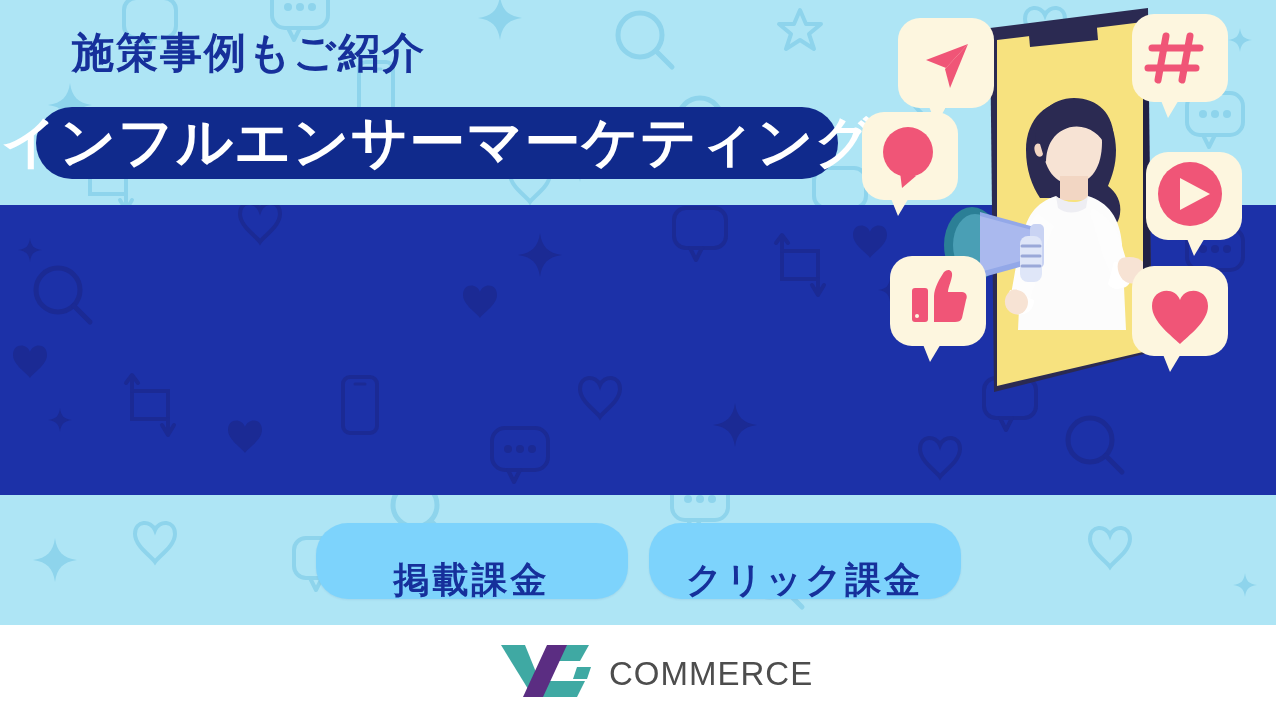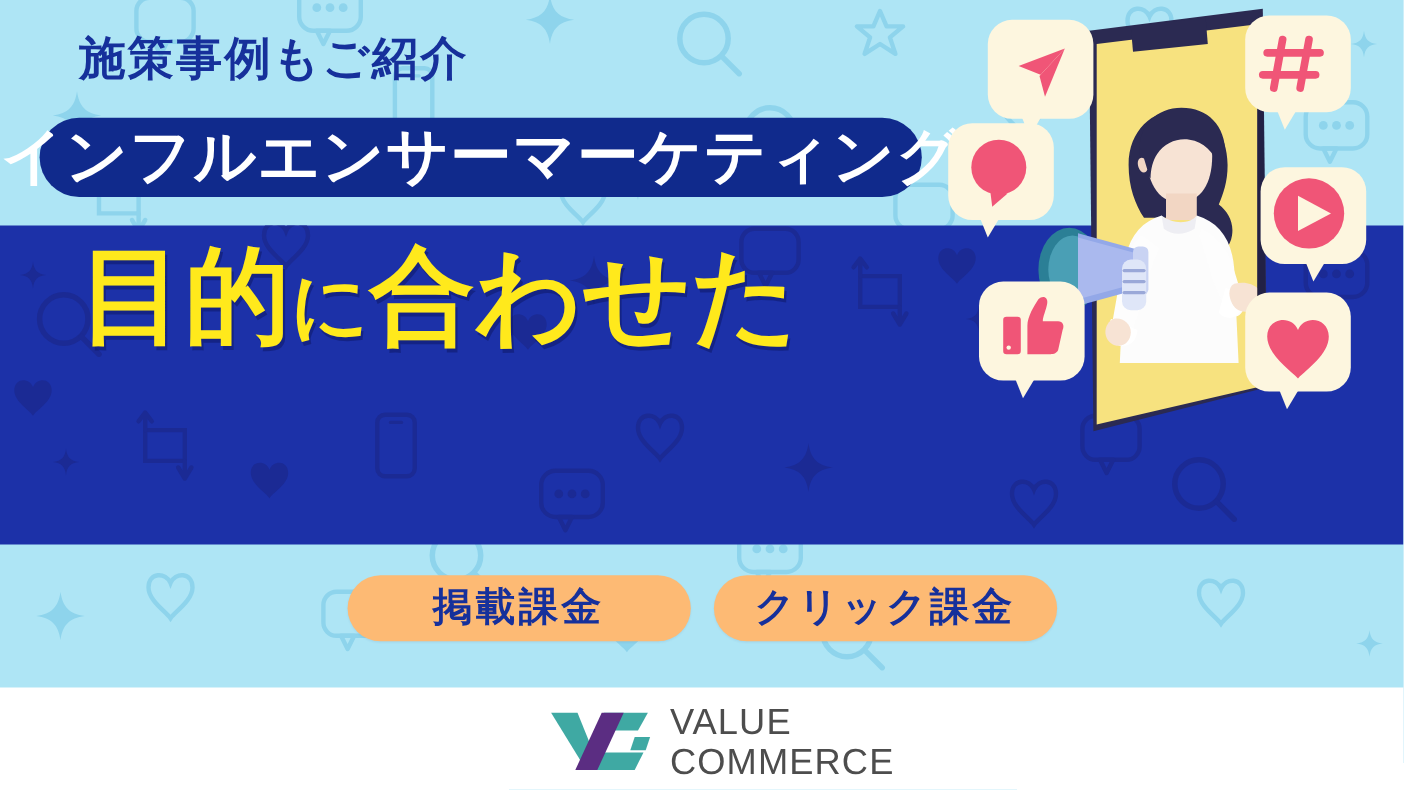--- a/index.html
+++ b/index.html
@@ -94,26 +94,26 @@
   
   .pills{
     position:absolute;
     left:0; top:523px;
     width:1276px;
     display:flex;
     justify-content:center;
     gap:21px;
   }
   .pill{
-    height:60px;
+    height:76px;
     min-width:252px;
     padding:0 30px;
-    background:#fdba74;
+    background:#7dd3fc;
     border-radius:32px;
-    display:flex; align-items:center; justify-content:center;
+    display:flex; align-items:flex-end; justify-content:center;
     box-shadow:0 1px 2px rgba(20,50,120,.08);
   }
   .pill-text{
     color:#16309b;
     font-size:36px;
     font-weight:bold;
     letter-spacing:3px;
     line-height:1;
     white-space:nowrap;
     transform:translateY(-1px);
@@ -446,21 +446,20 @@
     </g>
   </svg>
 
   <div class="eyebrow">施策事例もご紹介</div>
 
   <div class="subtitle-pill">
     <span class="subtitle-text">インフルエンサーマーケティング</span>
   </div>
 
   <div class="headline">
-    <div class="hl-line hl-line-1"><span>目的</span><span class="hl-small">に</span><span>合わせた</span></div>
   </div>
 
   <div class="pills">
     <div class="pill">
       <span class="pill-text">掲載課金</span>
     </div>
     <div class="pill">
       <span class="pill-text">クリック課金</span>
     </div>
   </div>
@@ -474,18 +473,17 @@
 
       <path d="M52,6 L92,6 L83,22 L44,22 Z" fill="#3fa9a3"></path>
 
       <path d="M46,42 L88,42 L80,58 L38,58 Z" fill="#3fa9a3"></path>
 
       <path d="M80,28 L94,28 L90,40 L76,40 Z" fill="#3fa9a3"></path>
 
       <path d="M50,6 L70,6 L46,58 L26,58 Z" fill="#5b2d82"></path>
     </svg>
     <div class="logo-words">
-      <span class="logo-word">VALUE</span>
       <span class="logo-word logo-word2">COMMERCE</span>
     </div>
   </div>
 
 </div>
 
 </body></html>

